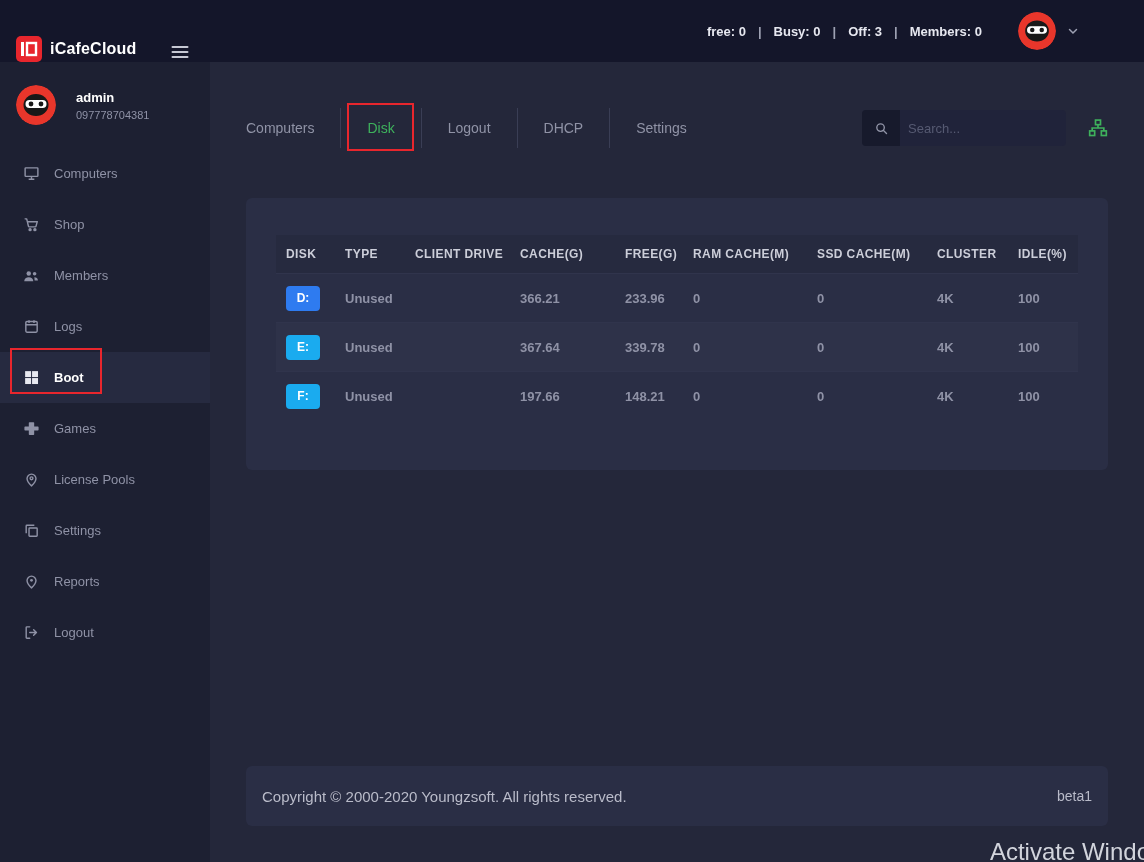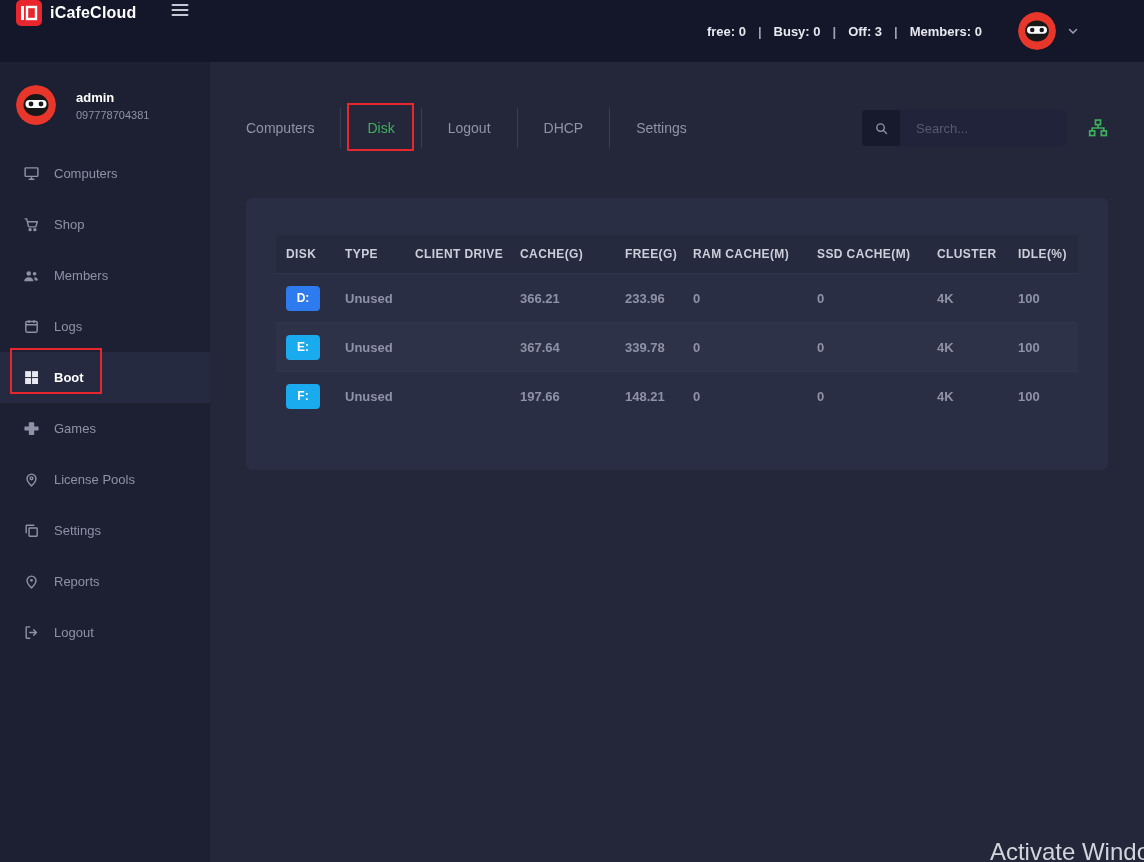--- a/index.html
+++ b/index.html
@@ -1,20 +1,20 @@
 <!DOCTYPE html>
 <html><head>
 <meta charset="utf-8">
 <style>
   *{margin:0;padding:0;box-sizing:border-box}
   html,body{width:1144px;height:862px;overflow:hidden;background:#24273a;font-family:"Liberation Sans",sans-serif;position:relative}
 
   
   .topbar{position:absolute;top:0;left:0;width:1144px;height:62px;background:#14162a;display:flex;align-items:center;z-index:5}
-  .brand-area{width:210px;height:100%;display:flex;align-items:flex-start;justify-content:space-between;padding:0 20px 0 16px}
+  .brand-area{width:210px;height:100%;display:flex;align-items:flex-end;justify-content:space-between;padding:0 20px 0 16px}
   .brand{display:flex;align-items:center;gap:8px;cursor:pointer}
   .brand-text{color:#fff;font-weight:bold;font-size:16px;letter-spacing:.2px}
   .hamburger{color:#c6c8d4;cursor:pointer;display:flex;align-items:center}
   .topbar-right{margin-left:auto;display:flex;align-items:center;gap:36px;padding-right:64px}
   .stats{display:flex;align-items:center;gap:12px;color:#e7e8f0;font-size:13px;font-weight:bold}
   .stat-sep{color:#9ea1b3;font-weight:bold}
   .avatar-wrap{display:flex;align-items:center;gap:10px;cursor:pointer}
   .avatar{width:38px;height:38px;border-radius:50%;overflow:hidden;display:block}
   .chevron{color:#9ea1b3;display:flex;align-items:center}
 
@@ -34,21 +34,21 @@
   .main{position:absolute;top:62px;left:210px;width:934px;height:800px;background:#24273a}
   .toolbar{display:flex;align-items:center;margin:44px 36px 0;height:44px}
   .tabs{display:flex;align-items:stretch}
   .tab{padding:12px 26px;color:#9093a6;font-size:14px;cursor:pointer;border-right:1px solid #3a3e55;display:flex;align-items:center}
   .tab:first-child{padding-left:0}
   .tab:last-child{border-right:none}
   .tab.active{color:#3eb15c}
   .toolbar-right{display:flex;align-items:center;gap:22px;margin-left:auto}
   .search-box{display:flex;align-items:center;width:204px;height:36px;border-radius:4px;overflow:hidden;background:#20233a}
   .search-icon-seg{width:38px;height:100%;background:#171a2c;display:flex;align-items:center;justify-content:center;color:#9093a6;cursor:pointer;flex:none}
-  .search-input{flex:1;height:100%;background:transparent;border:none;outline:none;color:#c6c8d4;font-size:13px;padding:0 16px;font-family:"Liberation Sans",sans-serif;min-width:0}
+  .search-input{flex:1;height:100%;background:transparent;border:none;outline:none;color:#c6c8d4;font-size:13px;padding:0 8px;font-family:"Liberation Sans",sans-serif;min-width:0}
   .search-input::placeholder{color:#565a72}
   .sitemap-btn{color:#3eb15c;cursor:pointer;display:flex;align-items:center}
 
   
   .card{margin:48px 36px 0;height:272px;background:#2a2e45;border-radius:6px;padding:37px 30px 0}
   .t-row{display:grid;grid-template-columns:59px 70px 105px 105px 68px 124px 120px 81px 70px}
   .t-head{background:#262a3f;height:38px}
   .t-head .t-cell{color:#ccced9;font-weight:bold;font-size:12px;letter-spacing:.4px}
   .t-cell{display:flex;align-items:center;padding-left:10px;color:#8f92a6;font-size:13px;font-weight:bold;overflow:hidden;white-space:nowrap}
   .t-body .t-row{height:49px;border-top:1px solid #30344c}
@@ -306,18 +306,22 @@
           <div class="t-cell">197.66</div>
           <div class="t-cell">148.21</div>
           <div class="t-cell">0</div>
           <div class="t-cell">0</div>
           <div class="t-cell">4K</div>
           <div class="t-cell">100</div>
         </div>
       </div>
   </section>
 
+  <footer class="footer">
+    <span>Copyright © 2000-2020 Youngzsoft. All rights reserved.</span>
+    <span class="footer-version">beta1</span>
+  </footer>
 </main>
 
 <div class="annotation" id="ann-disk"></div>
 <div class="annotation" id="ann-boot"></div>
 
 <div class="watermark">Activate Windo</div>
 
 </body></html>

